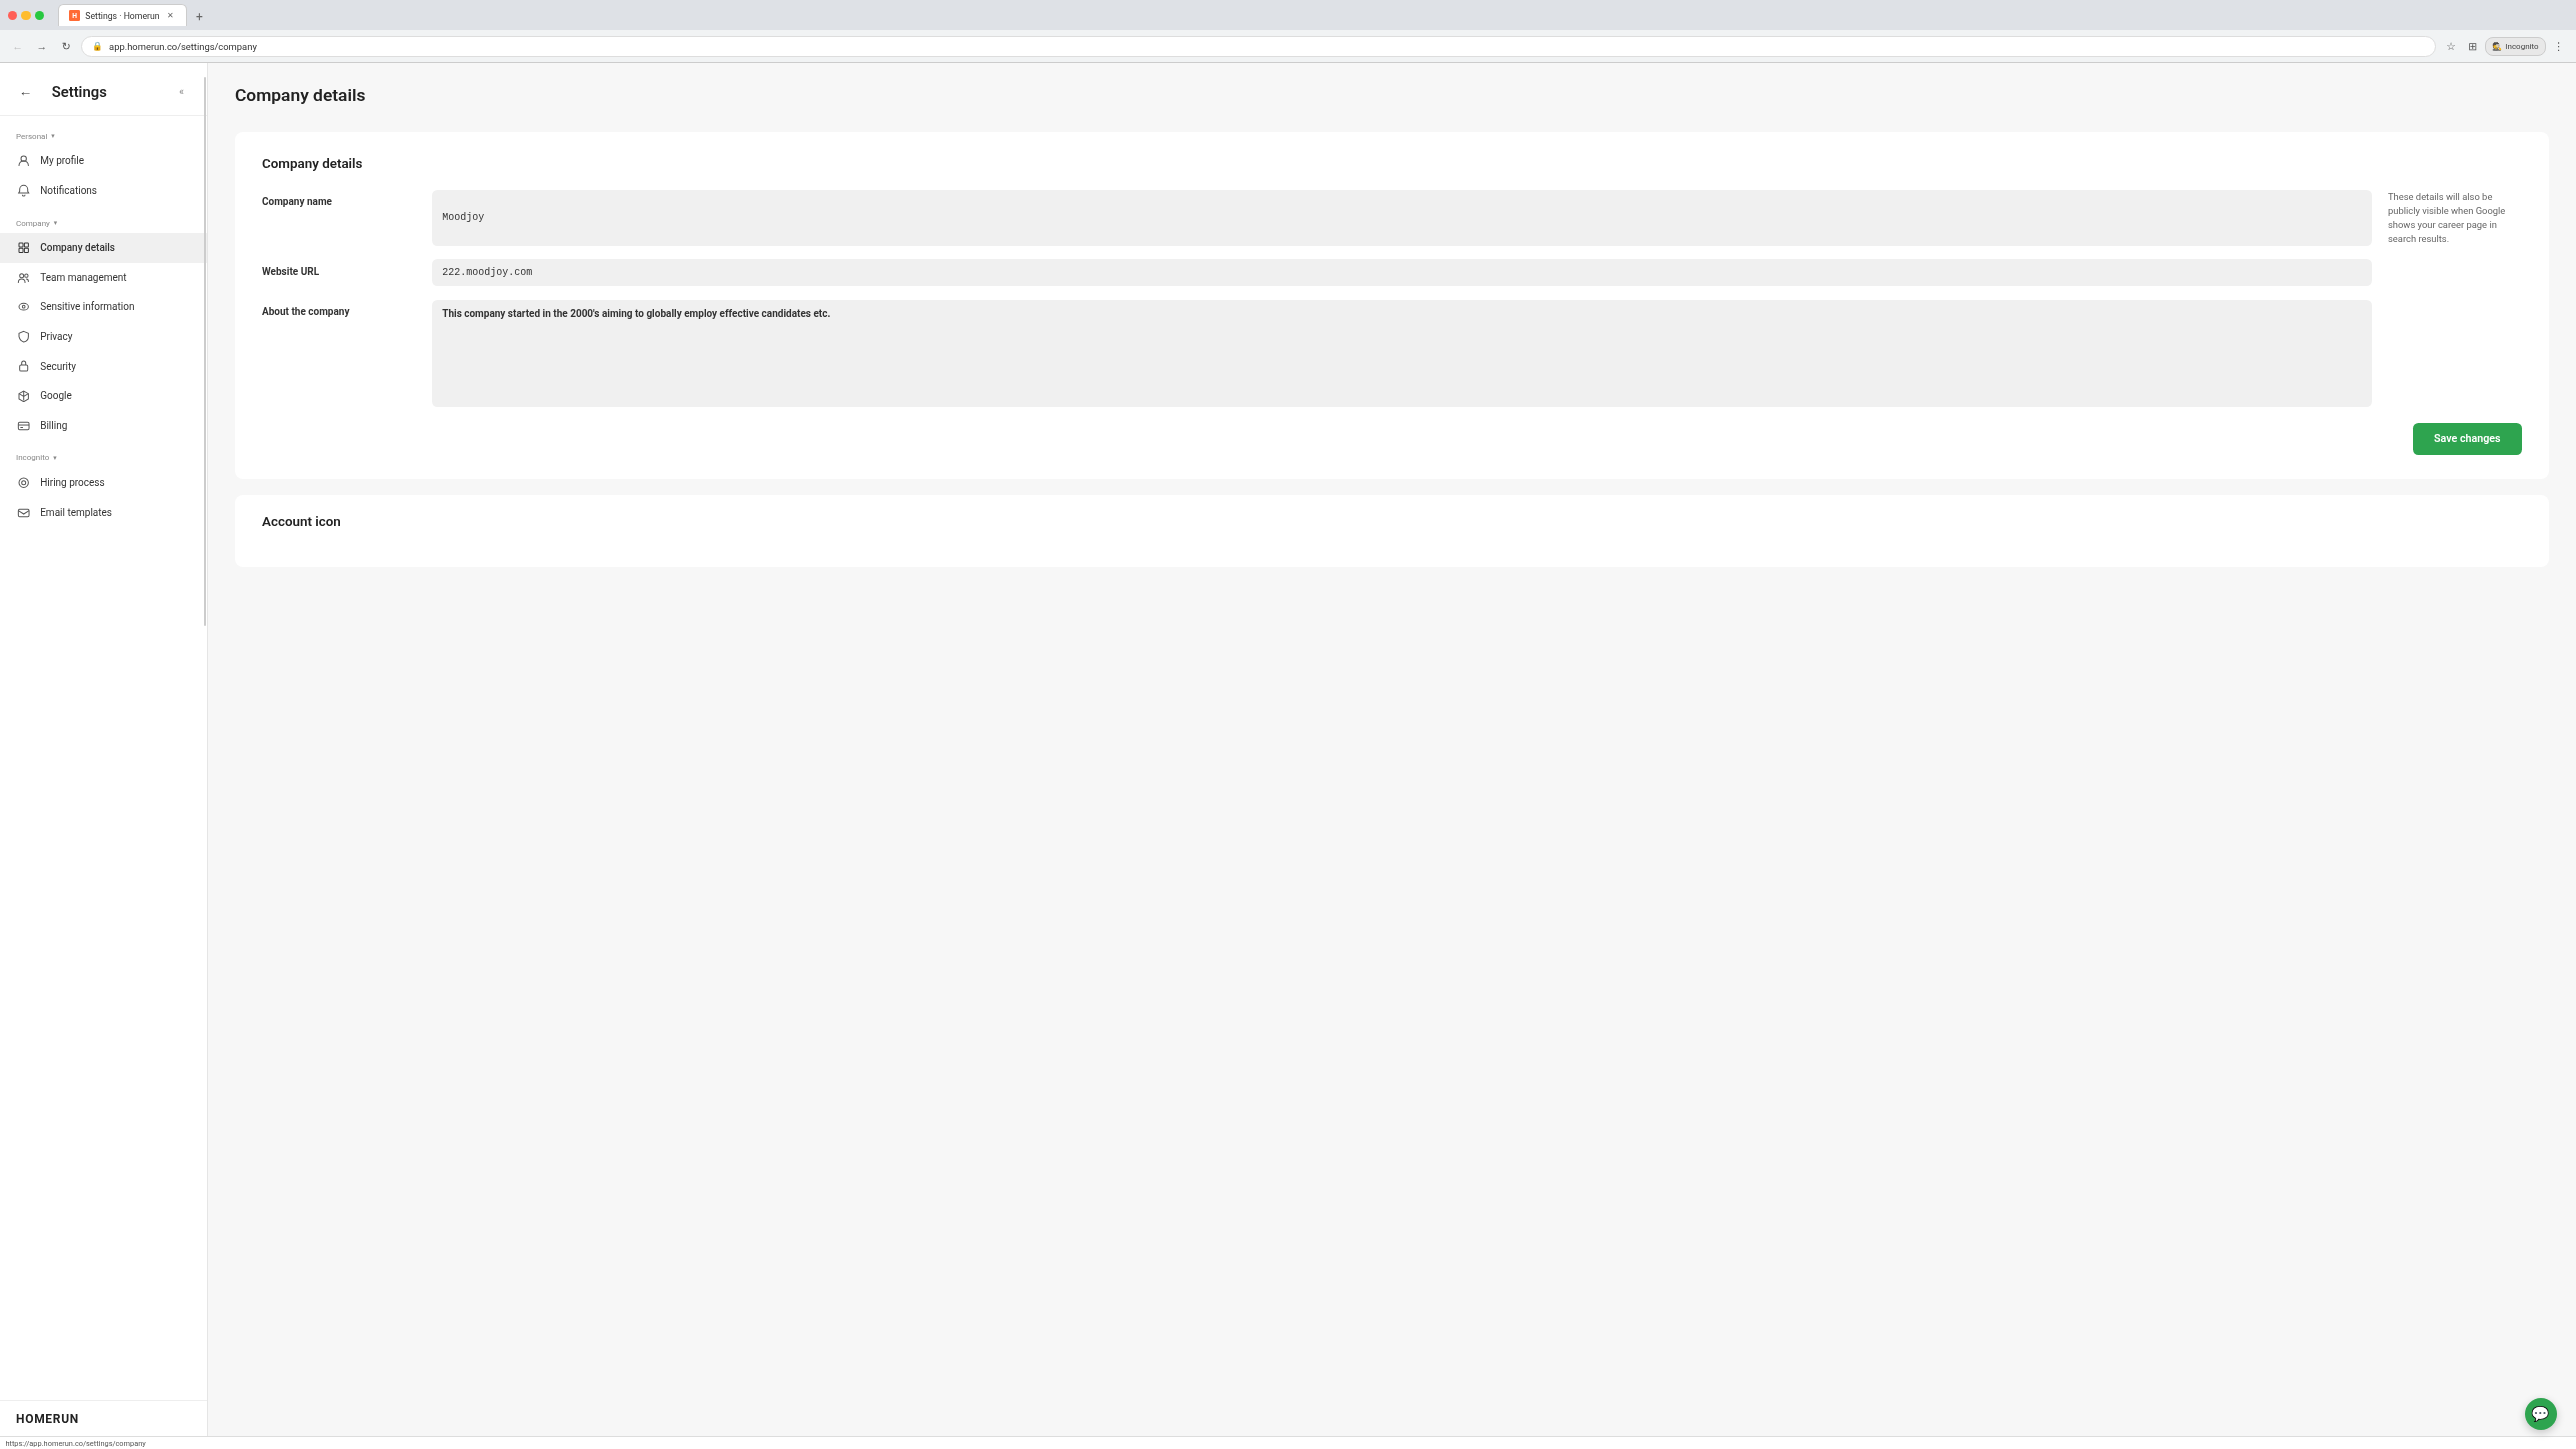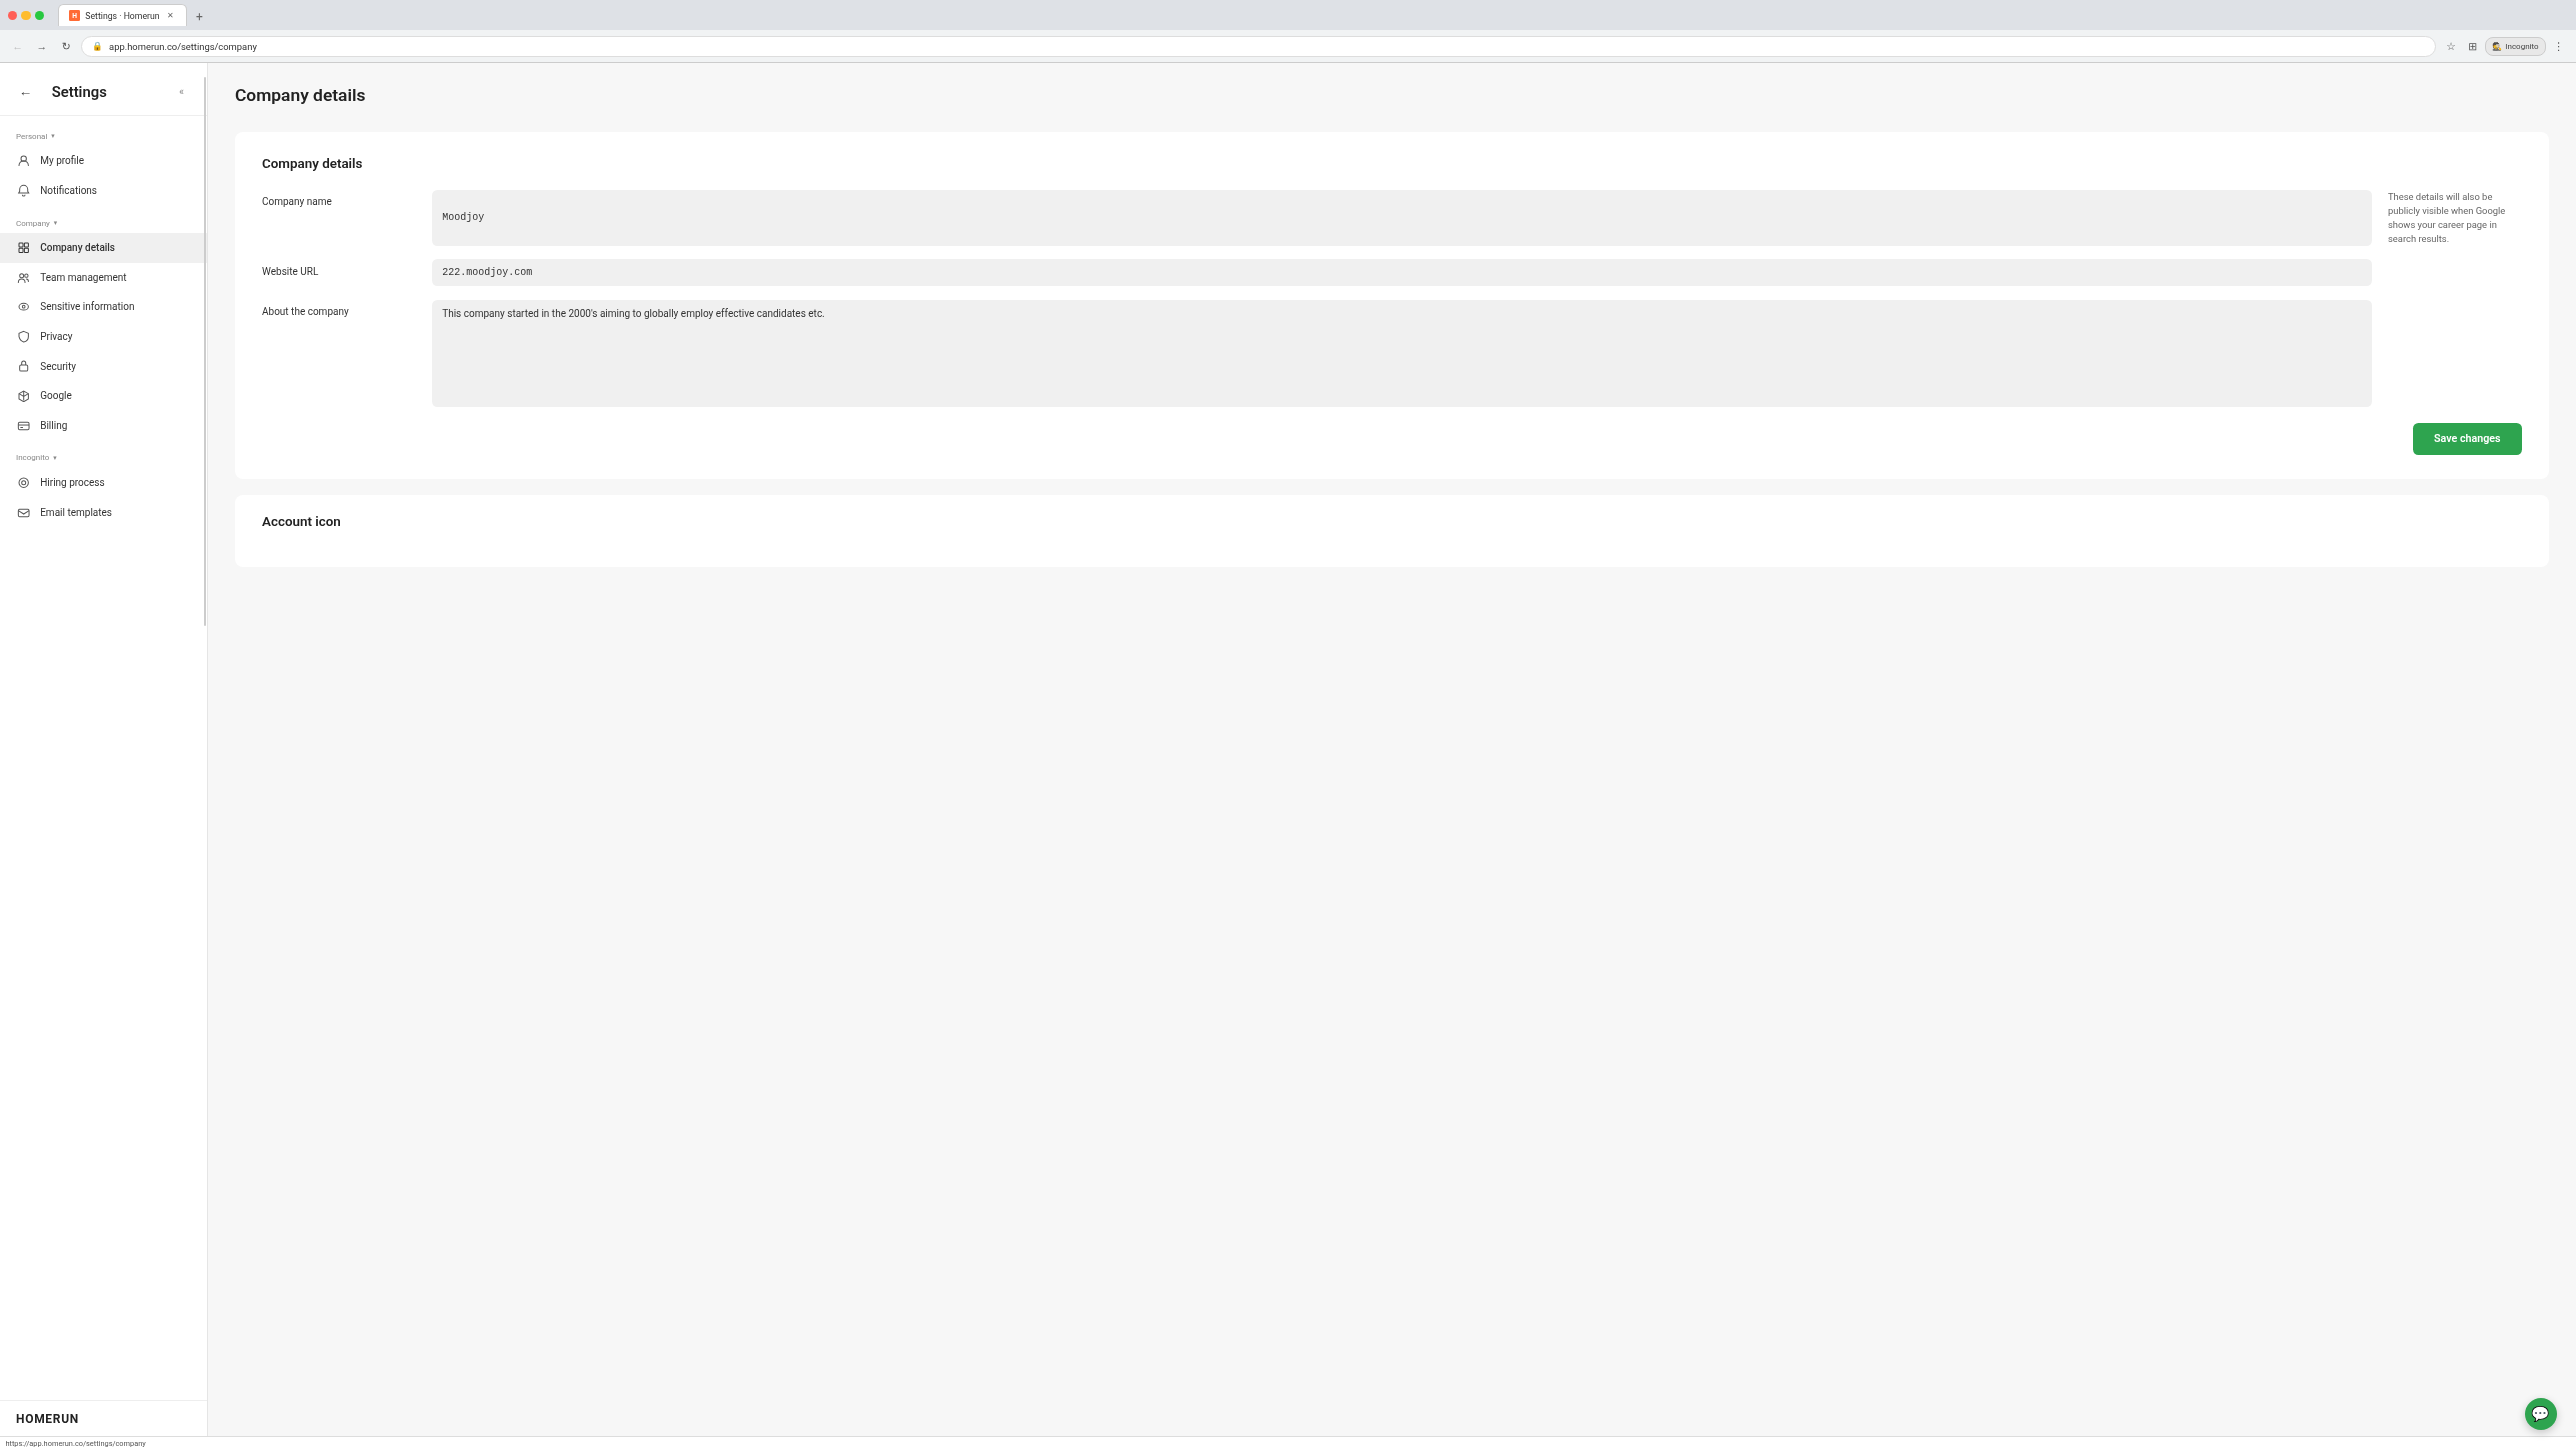--- a/index.html
+++ b/index.html
@@ -49,24 +49,24 @@
     .logo-text { font-size: 12px; font-weight: 700; letter-spacing: 0.7px; color: #222; }
 
     
     .main-content { flex: 1; overflow-y: auto; background: #f7f7f7; padding: 0; }
     .page-header { padding: 21.5px 27px 13.4px; background: #f7f7f7; }
     .page-title { font-size: 17.4px; font-weight: 600; color: #222; }
     .content-area { padding: 13.4px 27px 27px; }
     .card { background: #fff; border-radius: 8px; padding: 24px 27px; margin-bottom: 16px; }
     .card-title { font-size: 13.4px; font-weight: 600; color: #222; margin-bottom: 19px; }
     .form-row { display: flex; align-items: flex-start; gap: 21.5px; margin-bottom: 13.4px; }
-    .form-label { width: 148px; flex-shrink: 0; font-size: 10px; color: #333; padding-top: 6.7px; }
+    .form-label { width: 148px; flex-shrink: 0; font-size: 10px; color: #333; padding-top: 6.7px; font-weight: bold; }
     .form-field-wrap { flex: 1; display: flex; gap: 16px; }
     .form-input { flex: 1; background: #f0f0f0; border: none; border-radius: 5.4px; padding: 8px 10.7px; font-size: 10px; color: #333; outline: none; font-family: Liberation Mono, monospace; }
-    .form-textarea { flex: 1; background: #f0f0f0; border: none; border-radius: 5.4px; padding: 8px 10.7px; font-size: 10px; color: #333; outline: none; font-family: inherit; resize: none; min-height: 107px; }
+    .form-textarea { flex: 1; background: #f0f0f0; border: none; border-radius: 5.4px; padding: 8px 10.7px; font-size: 10px; color: #333; outline: none; font-family: inherit; resize: none; min-height: 107px; font-weight: bold; }
     .form-hint { width: 134px; flex-shrink: 0; font-size: 9.4px; color: #666; line-height: 1.5; }
     .form-actions { display: flex; justify-content: flex-end; margin-top: 16px; }
     .btn-save { background: #2ea44f; color: #fff; border: none; border-radius: 5.4px; padding: 9.4px 21.5px; font-size: 10.7px; font-weight: 600; cursor: pointer; font-family: inherit; }
 
     
     .chat-bubble { position: fixed; bottom: 19px; right: 19px; width: 32px; height: 32px; background: #2ea44f; border-radius: 50%; display: flex; align-items: center; justify-content: center; cursor: pointer; box-shadow: 0 2.7px 8px rgba(0,0,0,0.2); }
     .chat-icon { color: white; font-size: 14.8px; }
   </style>
 </head>
 <body>

